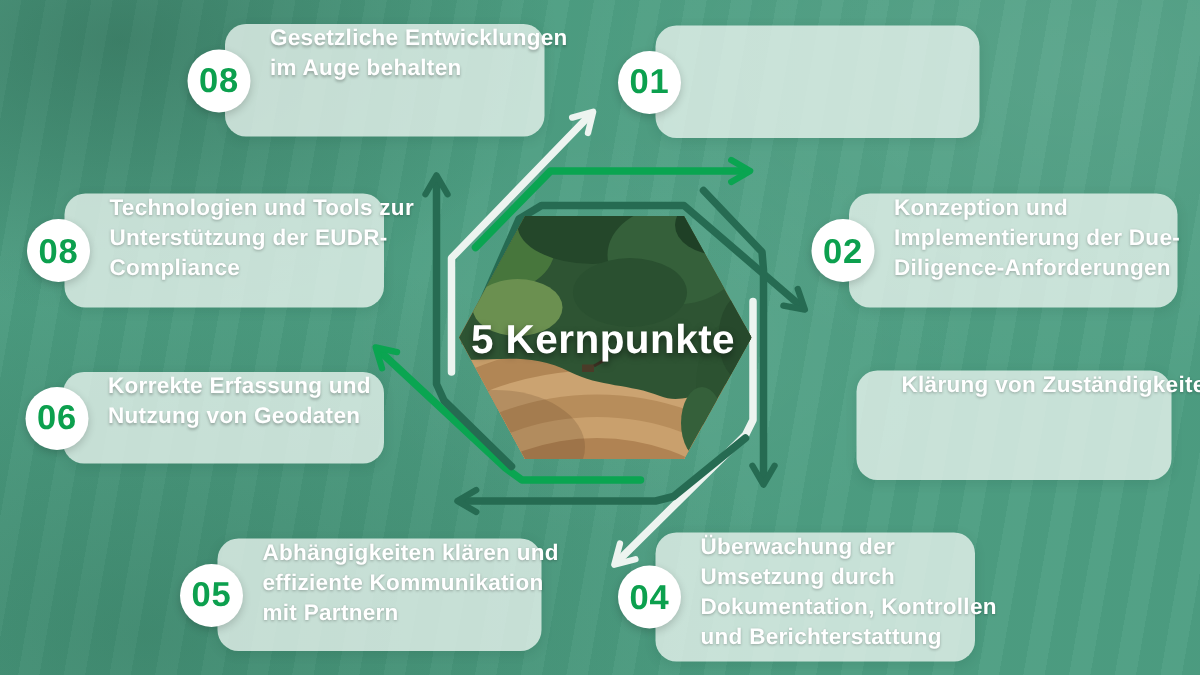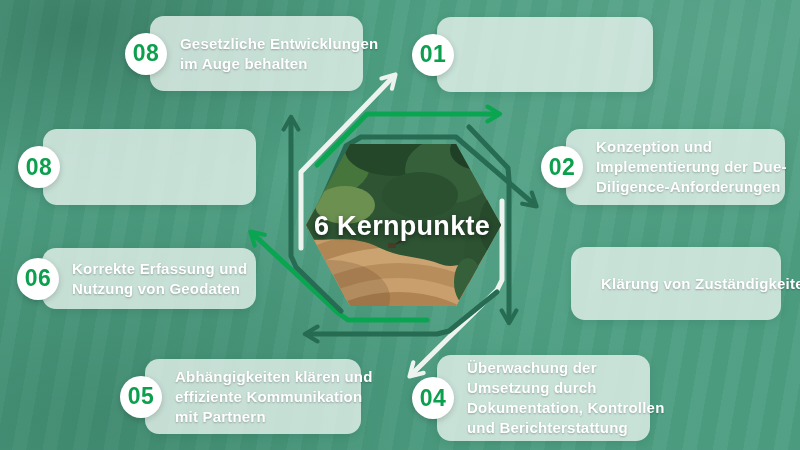--- a/index.html
+++ b/index.html
@@ -24,21 +24,21 @@
     position:absolute;left:-25px;top:50%;margin-top:-21px;
     width:42px;height:42px;border-radius:50%;
     background:#ffffff;box-shadow:0 2px 6px rgba(0,0,0,0.18);
     display:flex;align-items:center;justify-content:center;
   }
   .num{
     color:#0ca04e;font-weight:700;font-size:23px;letter-spacing:0.5px;
   }
   .ctext{
     position:absolute;left:30px;right:8px;top:0;bottom:0;
-    display:flex;align-items:center;
+    display:flex;align-items:flex-start;
   }
   .lines{
     color:#ffffff;font-weight:700;font-size:15px;line-height:20px;
     white-space:pre;letter-spacing:0.2px;
     text-shadow:0 1px 2px rgba(0,0,0,0.28);
   }
   
   .p01{left:437px;top:17px;width:216px;height:75px;}
   .p02{left:566px;top:129px;width:219px;height:76px;}
   .p03{left:571px;top:247px;width:210px;height:73px;}
@@ -117,21 +117,21 @@
       <ellipse cx="316" cy="150" rx="16" ry="12" fill="#58864b"></ellipse>
       <ellipse cx="488" cy="258" rx="24" ry="44" fill="#2c5231"></ellipse>
       <ellipse cx="468" cy="282" rx="14" ry="24" fill="#35603a"></ellipse>
       <ellipse cx="497" cy="225" rx="18" ry="30" fill="#27492c"></ellipse>
 
       <rect x="388" y="243" width="8" height="5" fill="#4a3b28"></rect>
       <line x1="396" y1="244" x2="403" y2="240" stroke="#3a2f22" stroke-width="2"></line>
     </g>
   </svg>
 
-  <div id="hex-title">6 Kernpunkte</div>
+  <div id="hex-title">5 Kernpunkte</div>
 
   <div class="card p01">
     <div class="badge">
       <span class="num">01</span>
     </div>
   </div>
 
   <div class="card p02">
     <div class="badge">
       <span class="num">02</span>
@@ -179,20 +179,25 @@
     <div class="ctext">
       <span class="lines">Korrekte Erfassung und
 Nutzung von Geodaten</span>
     </div>
   </div>
 
   <div class="card p07">
     <div class="badge">
       <span class="num">08</span>
     </div>
+    <div class="ctext">
+      <span class="lines">Technologien und Tools zur
+Unterstützung der EUDR-
+Compliance</span>
+    </div>
   </div>
 
   <div class="card p08">
     <div class="badge">
       <span class="num">08</span>
     </div>
     <div class="ctext">
       <span class="lines">Gesetzliche Entwicklungen
 im Auge behalten</span>
     </div>

